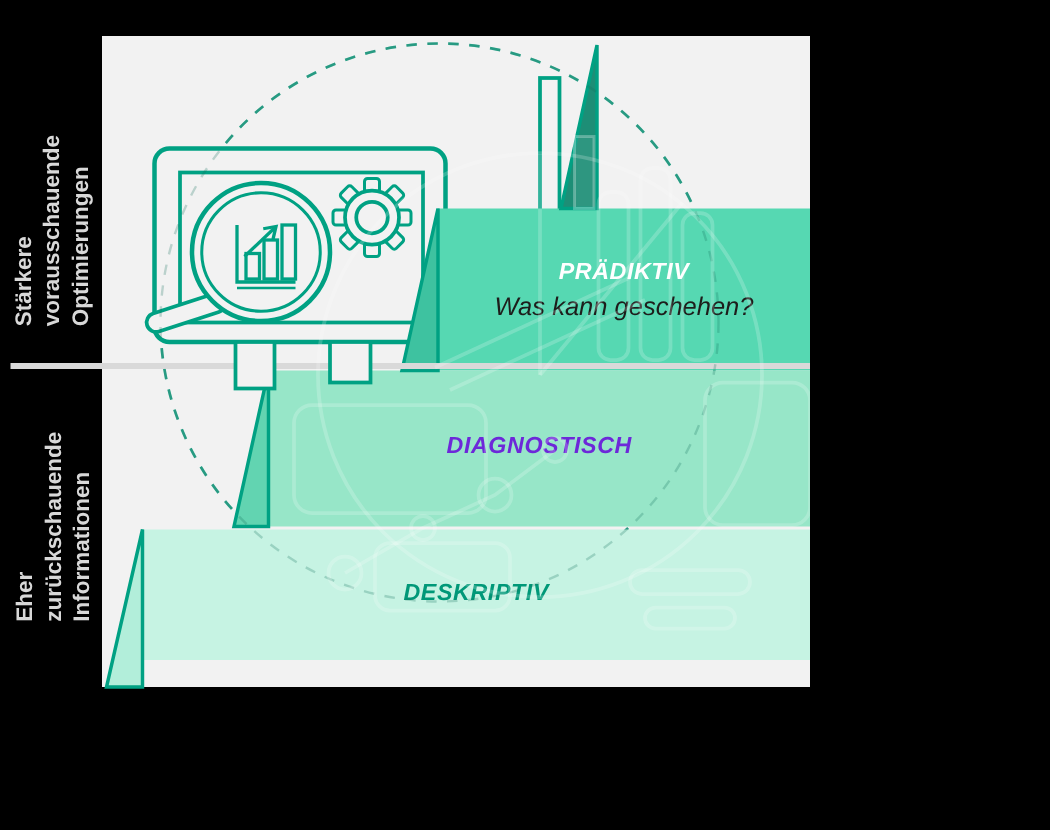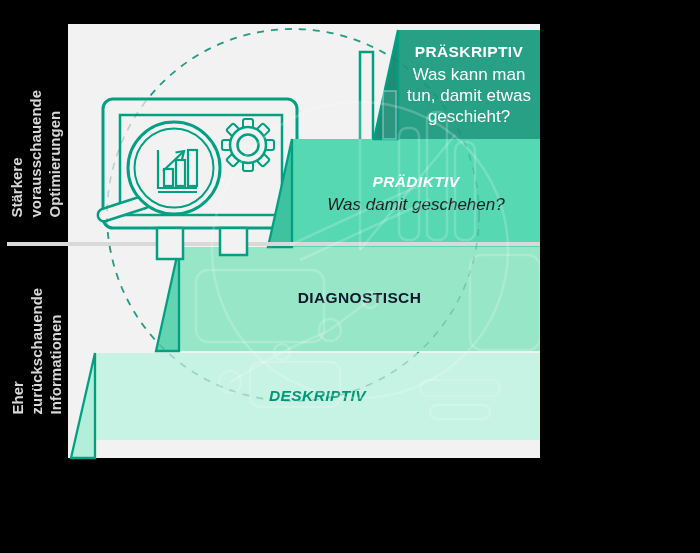--- a/index.html
+++ b/index.html
@@ -10,21 +10,21 @@
   
   .band{position:absolute;display:flex;flex-direction:column;align-items:center;justify-content:center;z-index:3;}
   .band .t{font-weight:700;font-size:15.5px;letter-spacing:.4px;line-height:19px;margin-bottom:3px;}
   .band .q{font-size:17px;line-height:21px;text-align:center;color:#1d1d1b;}
   #band1{left:398px;top:30px;width:142px;height:109px;background:#28a086;}
   #band1 .t{color:#ffffff;}
   #band1 .q{color:#ffffff;width:138px;}
   #band2{left:292px;top:139px;width:248px;height:108px;background:#56d8b2;font-style:italic;}
   #band2 .t{color:#ffffff;}
   #band3{left:179px;top:247px;width:361px;height:104px;background:#97e6c8;}
-  #band3 .t{color:#0f172a;}
+  #band3 .t{color:#6d28d9;font-style:italic;}
   #band4{left:95px;top:353px;width:445px;height:87px;background:#c6f3e3;font-style:italic;}
   #band4 .t{color:#009878;}
   #flaps{z-index:3;}
   #underlay{z-index:2;}
   #divider{position:absolute;left:7px;top:242px;width:533px;height:4px;background:#d9d9d9;z-index:4;}
   #overlay{z-index:5;}
   
   .side-label{position:absolute;color:#d8d8d8;font-weight:700;font-size:15px;line-height:19px;
               transform:rotate(-90deg);z-index:6;}
   .side-label span{display:block;white-space:nowrap;}
@@ -83,27 +83,23 @@
         <path d="M158 192 H197" stroke-width="1.8"></path>
         <rect x="164" y="169" width="9" height="17"></rect>
         <rect x="176" y="160" width="9" height="26"></rect>
         <rect x="188" y="150" width="9" height="36"></rect>
         <path d="M163 171 L183 152"></path>
         <path d="M175.5 152.5 L184 151 L182 159.5"></path>
       </g>
     </g>
   </svg>
 
-  <div class="band" id="band1">
-    <div class="t">PRÄSKRIPTIV</div>
-    <div class="q">Was kann man tun, damit etwas geschieht?</div>
-  </div>
   <div class="band" id="band2">
     <div class="t">PRÄDIKTIV</div>
-    <div class="q">Was damit geschehen?</div>
+    <div class="q">Was kann geschehen?</div>
   </div>
   <div class="band" id="band3">
     <div class="t">DIAGNOSTISCH</div>
   </div>
   <div class="band" id="band4">
     <div class="t">DESKRIPTIV</div>
   </div>
 
   <svg class="lay" id="flaps" viewBox="0 0 700 553" xmlns="http://www.w3.org/2000/svg">
     <polygon points="398,30 374,139 398,139" fill="#1d8e76" stroke="#00a183" stroke-width="2.3"></polygon>

